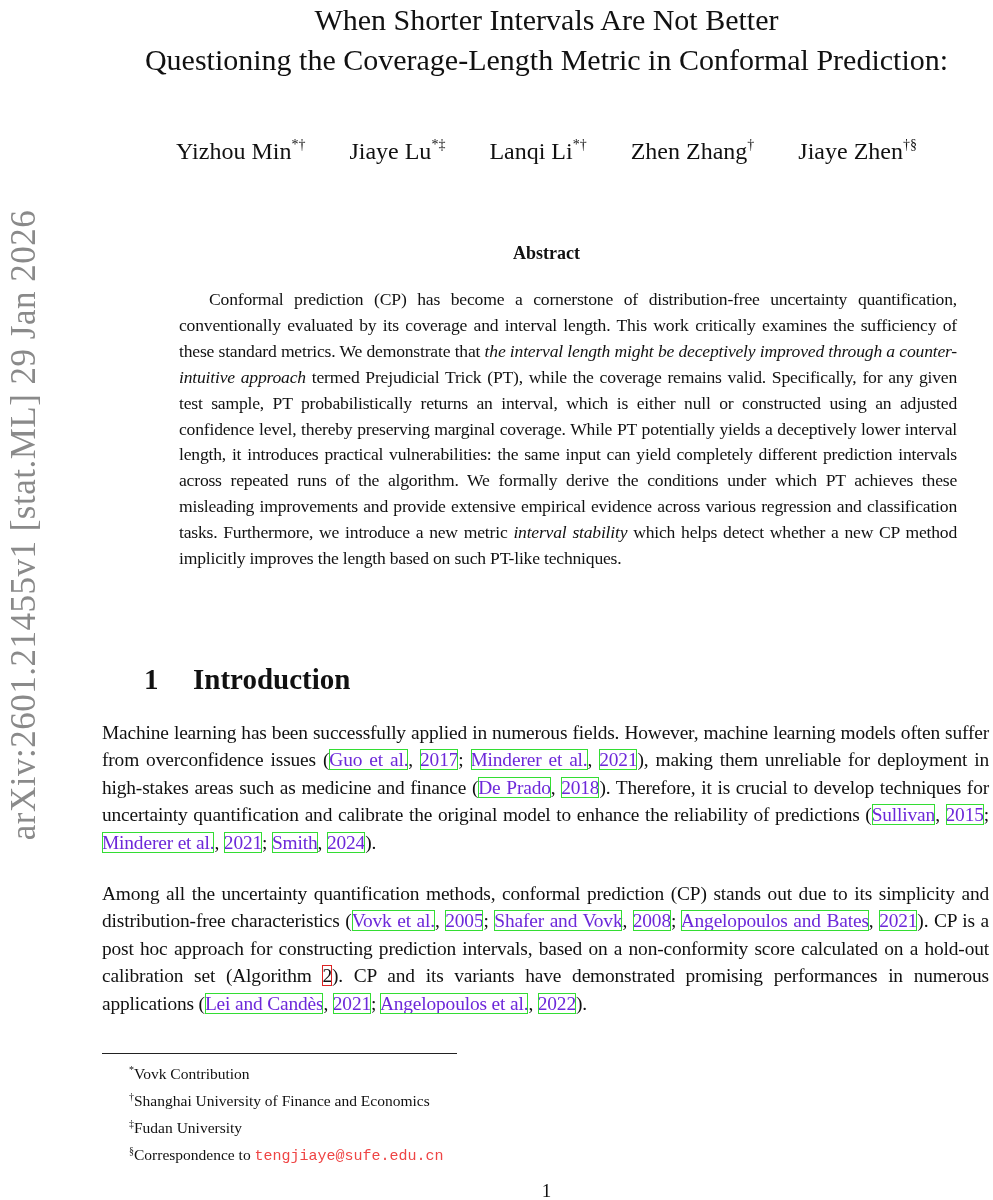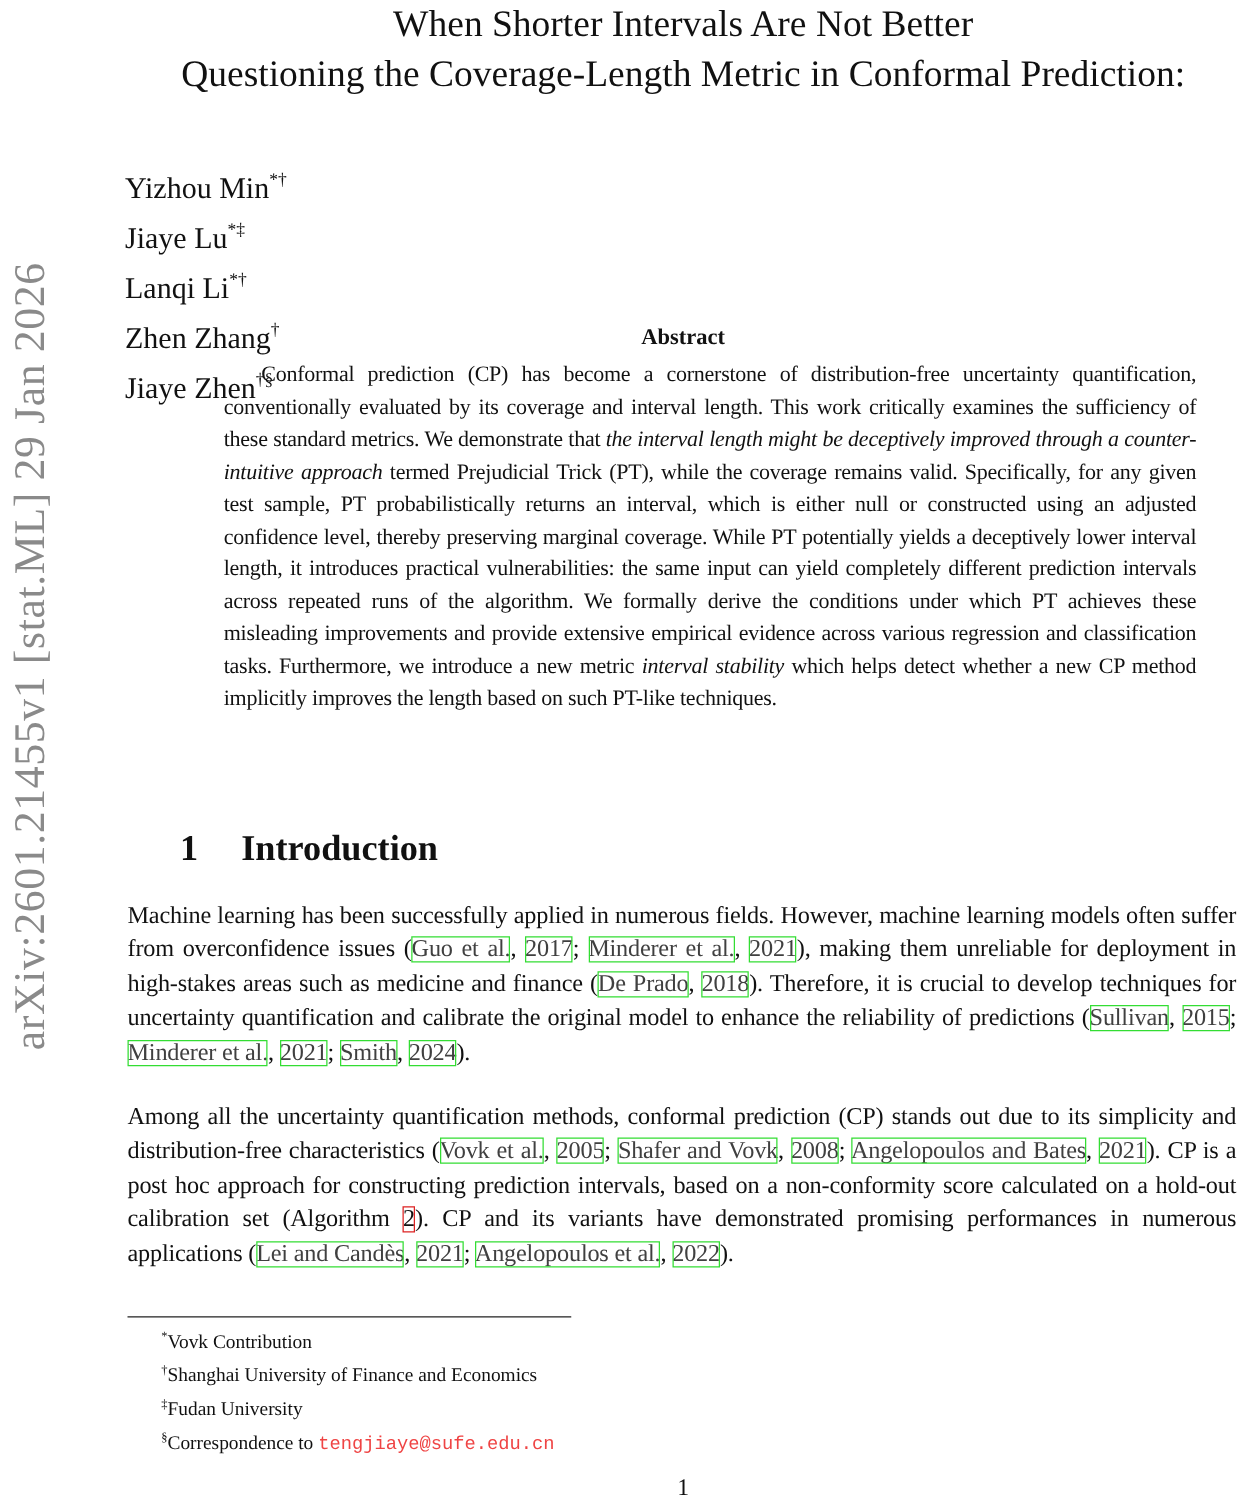--- a/index.html
+++ b/index.html
@@ -15,47 +15,47 @@
     display: block; transform: rotate(-90deg); white-space: nowrap;
     font-size: 35px; color: #8a8a8a; letter-spacing: 0.5px;
   }
   .title {
     position: absolute; left: 100px; width: 893px; top: 0px;
     text-align: center; font-size: 30px; line-height: 40px;
   }
   .title div { white-space: nowrap; }
   .authors {
     position: absolute; left: 100px; width: 893px; top: 128px;
-    display: flex; justify-content: center; 
-    font-size: 24px; line-height: 34px; flex-direction: column;
+    display: flex; justify-content: center; gap: 44px;
+    font-size: 24px; line-height: 34px;
   }
   .authors sup { font-size: 14px; vertical-align: 10px; }
   .abstract-heading {
-    position: absolute; left: 100px; width: 893px; top: 256px;
+    position: absolute; left: 100px; width: 893px; top: 240px;
     text-align: center; font-weight: bold; font-size: 18px; line-height: 26px;
   }
   .abstract-body {
     position: absolute; left: 158px; width: 778px; top: 287px;
     font-size: 17.6px; line-height: 25.9px; text-align: justify;
     text-indent: 30px; letter-spacing: -0.2px; margin-left: 21px;
   }
   .section-heading {
     position: absolute; left: 108px; top: 660px;
     font-weight: bold; font-size: 29px; line-height: 38px; white-space: nowrap; margin-left: 36px;
   }
   .section-heading .num { display: inline-block; width: 49px; }
   .para {
     position: absolute; left: 102px; width: 887px;
     font-size: 19.4px; line-height: 27.4px; text-align: justify;
     letter-spacing: -0.15px;
   }
   .p1 { top: 719px; }
   .p2 { top: 880px; }
   .cite {
-    outline: 1.5px solid #33dd33; outline-offset: -1px; color: #404040;
+    outline: 1.5px solid #33dd33; outline-offset: -1px; color: #6d28d9;
     text-decoration: none;
   }
   .ref-red { outline: 1.5px solid #dd2222; outline-offset: -1px; }
   .footnote-rule {
     position: absolute; left: 102px; top: 1053px; width: 355px; height: 1px;
     background: #222;
   }
   .footnotes {
     position: absolute; left: 129px; top: 1058px;
     font-size: 15.5px; line-height: 23px;

